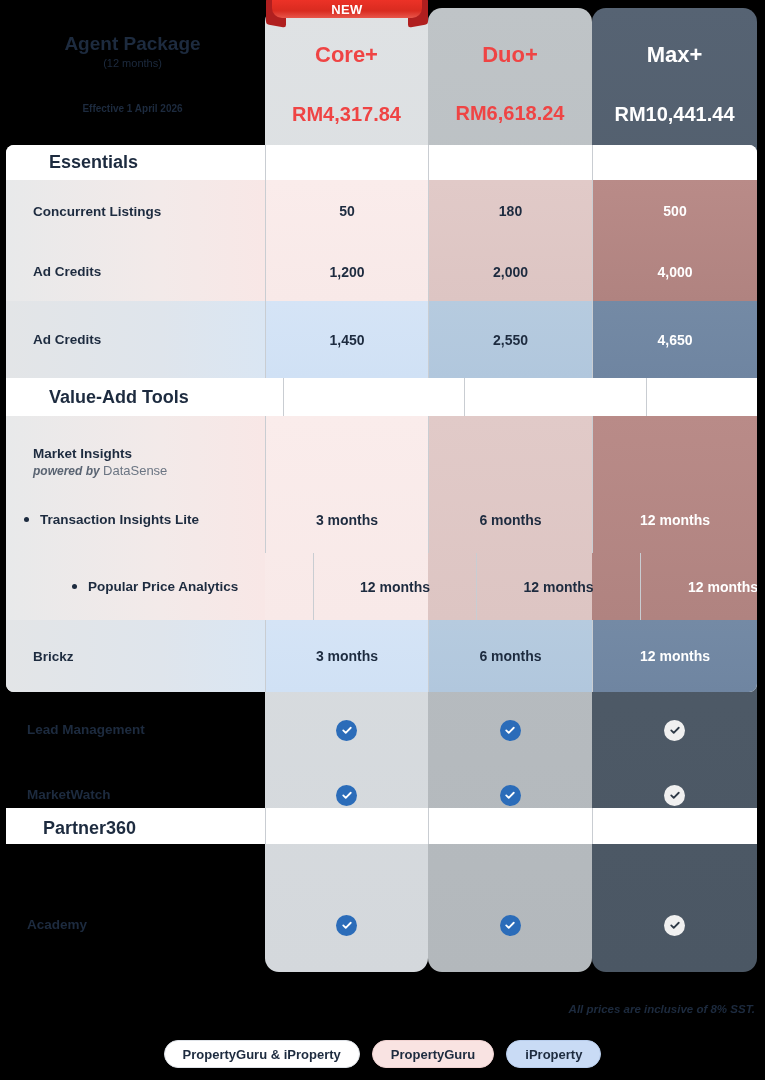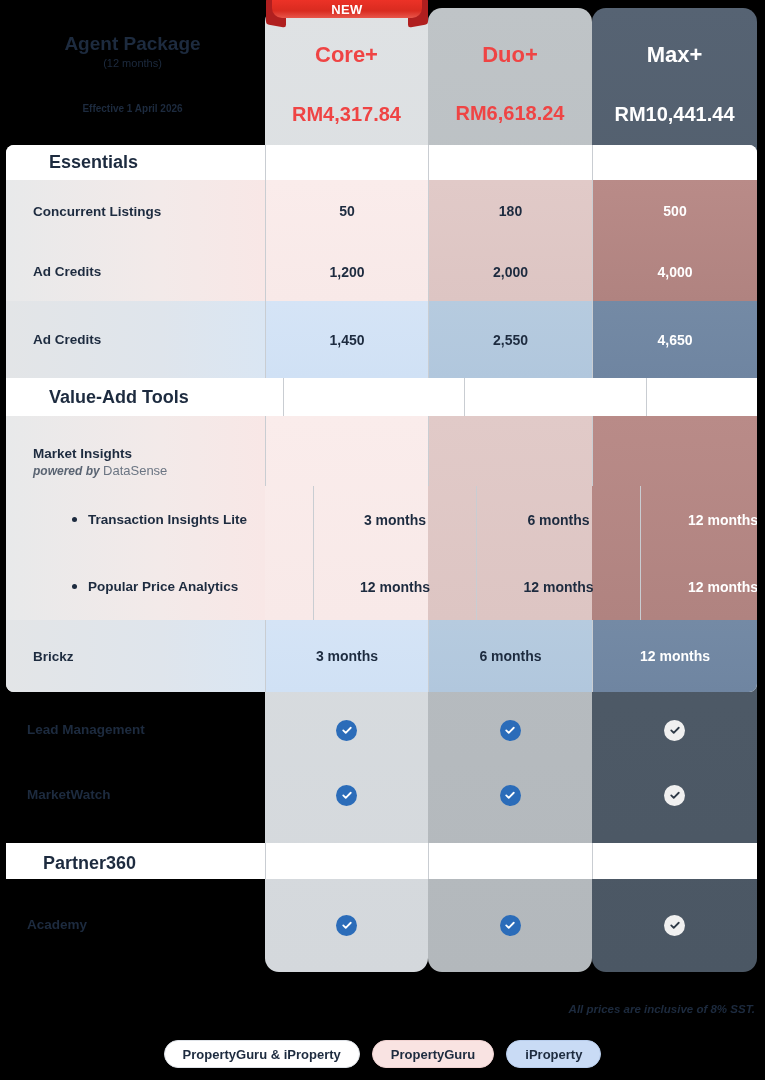--- a/index.html
+++ b/index.html
@@ -277,21 +277,21 @@
                 <span class="ds">DataSense</span>
               </div>
             </div>
           </div>
           <div class="cell v-cell"></div>
           <div class="cell v-cell w2"></div>
           <div class="cell v-cell w3"></div>
         </div>
 
         <div class="row" style="height:67px;">
-          <div class="cell lbl-cell" style="padding-left:0;margin-left:48px;">
+          <div class="cell lbl-cell" style="padding-left:0;">
             <div class="bullet-row">
               <span class="dot"></span>
               <span class="lbl">Transaction Insights Lite</span>
             </div>
           </div>
           <div class="cell v-cell">
               <span class="val d">3 months</span>
             </div>
           <div class="cell v-cell w2">
               <span class="val d">6 months</span>
@@ -391,21 +391,21 @@
     </div>
     <div style="position:absolute;left:592px;top:0;width:165px;height:60px;display:flex;align-items:center;justify-content:center;">
       <span class="check white-c">
           <svg viewBox="0 0 16 16">
             <path d="M3 8.5 L6.3 11.8 L13 5" stroke="#2e3a47" stroke-width="2.4" fill="none" stroke-linecap="round" stroke-linejoin="round"></path>
           </svg>
         </span>
     </div>
   </div>
 
-  <div class="white-strip" style="top:843px;height:36px;">
+  <div class="white-strip" style="top:808px;height:36px;">
     <div style="position:absolute;left:21px;top:10px;" class="sec-label">Partner360</div>
     <div style="position:absolute;left:259px;top:0;width:1px;height:36px;background:#c9cdd2;"></div>
     <div style="position:absolute;left:422px;top:0;width:1px;height:36px;background:#c9cdd2;"></div>
     <div style="position:absolute;left:586px;top:0;width:1px;height:36px;background:#c9cdd2;"></div>
   </div>
 
   <div class="outer-row" style="top:895px;height:60px;">
     <div class="outer-lbl" style="top:22px;">Academy</div>
     <div style="position:absolute;left:265px;top:0;width:163px;height:60px;display:flex;align-items:center;justify-content:center;">
       <span class="check blue-c">

